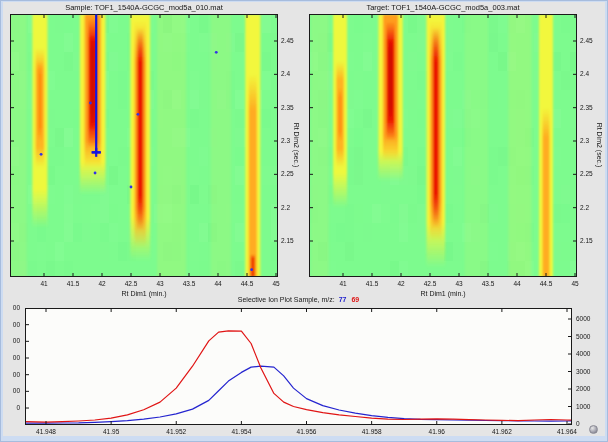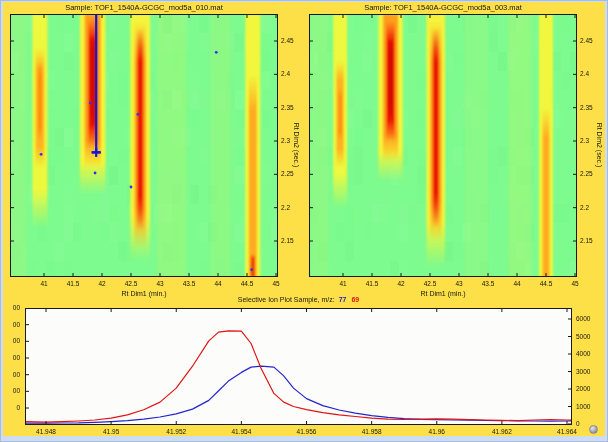--- a/index.html
+++ b/index.html
@@ -26,23 +26,23 @@
         border:1px solid #8a8a94;box-sizing:border-box;z-index:5;}
   .window-frame{position:absolute;left:0;top:0;right:0;bottom:0;box-sizing:border-box;z-index:10;
         border-left:3px solid #cddcf2;border-right:3px solid #cddcf2;
         border-top:2px solid #cddcf2;border-bottom:6px solid #cddcf2;pointer-events:none;}
   .window-edge{position:absolute;left:0;top:0;right:0;bottom:0;box-sizing:border-box;z-index:11;
         border:1px solid #a6bcdd;pointer-events:none;}
 </style>
 </head>
 <body>
 
-<div id="screen" style="background: #fde047;">
+<div id="screen" style="background: #e5e5e5;">
   <div class="panel-title" id="t0">Sample: TOF1_1540A-GCGC_mod5a_010.mat</div>
-  <div class="panel-title" id="t1">Sample: TOF1_1540A-GCGC_mod5a_003.mat</div>
+  <div class="panel-title" id="t1">Target: TOF1_1540A-GCGC_mod5a_003.mat</div>
 
   <svg id="hm0" width="268" height="263">
       <defs>
         <filter id="blur_a" x="-60%" y="-20%" width="220%" height="140%">
           <feGaussianBlur stdDeviation="1.3 0.8"></feGaussianBlur>
         </filter>
         <linearGradient id="g_a_0_0" x1="0" y1="0" x2="0" y2="1">
           <stop offset="0%" stop-color="#eef83e" stop-opacity="1"></stop>
           <stop offset="10%" stop-color="#eef83e" stop-opacity="1"></stop>
           <stop offset="82%" stop-color="#eef83e" stop-opacity="1"></stop>

